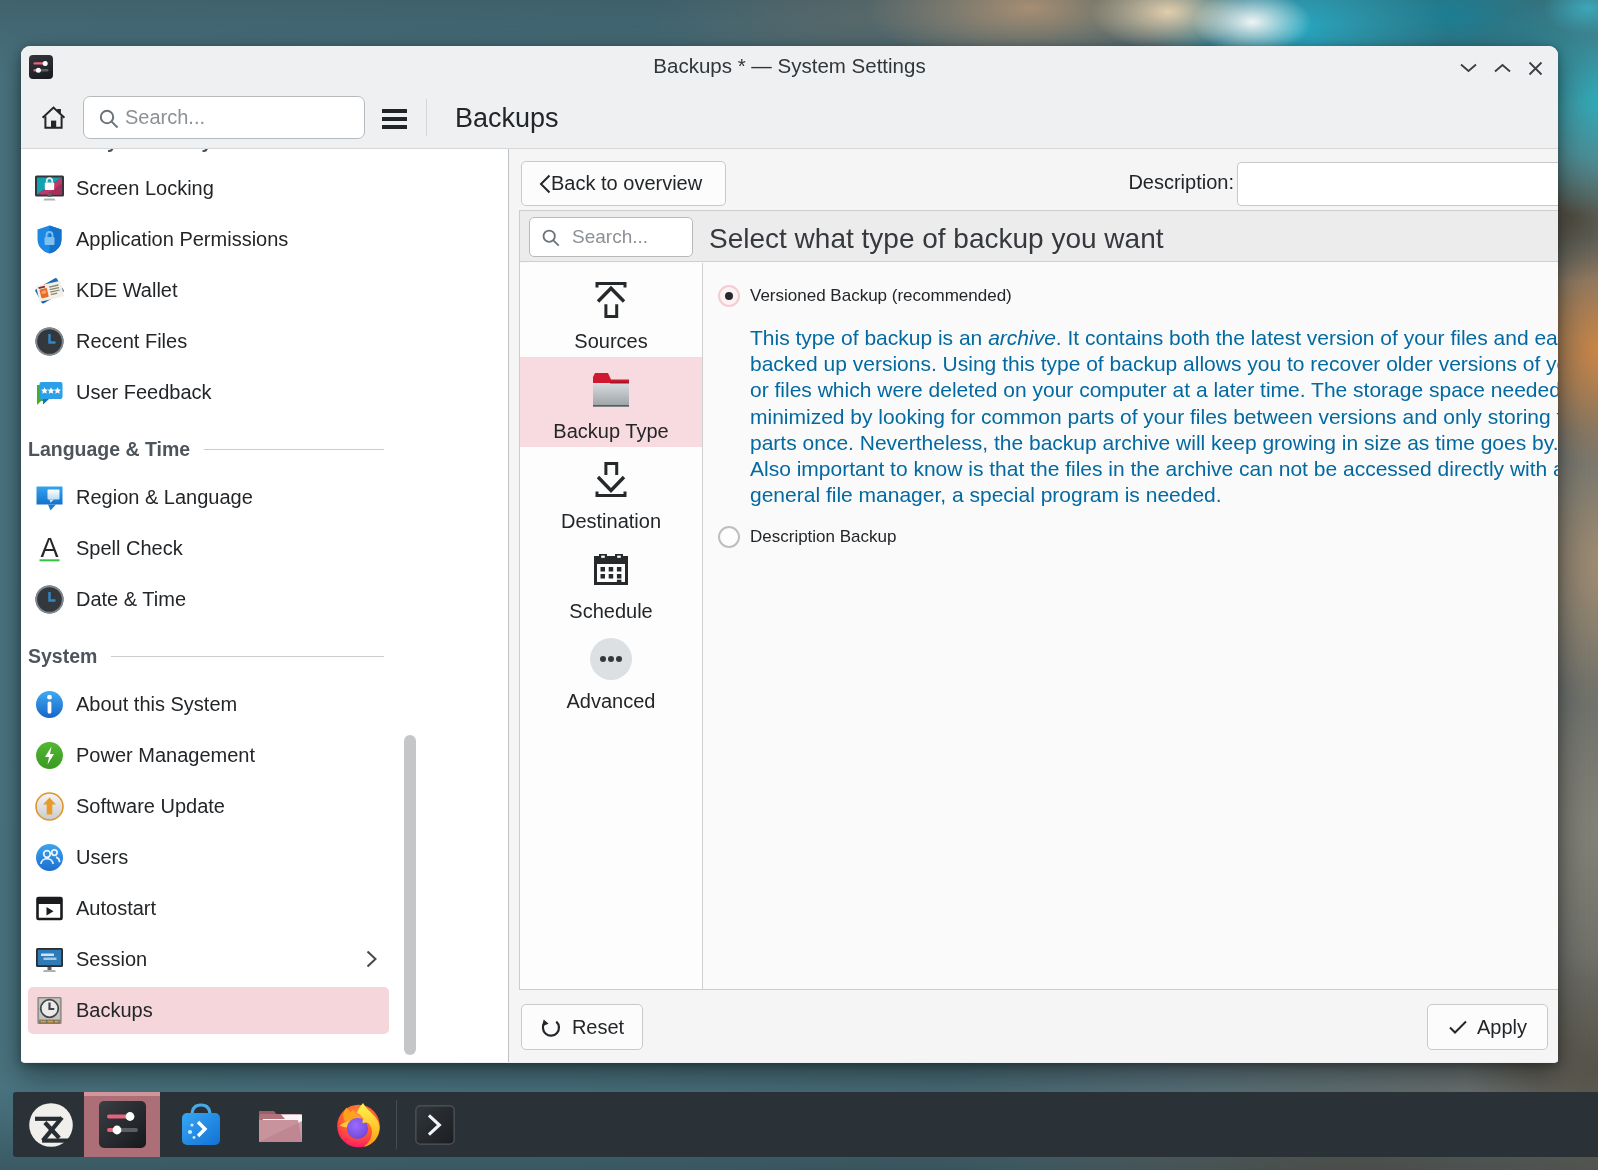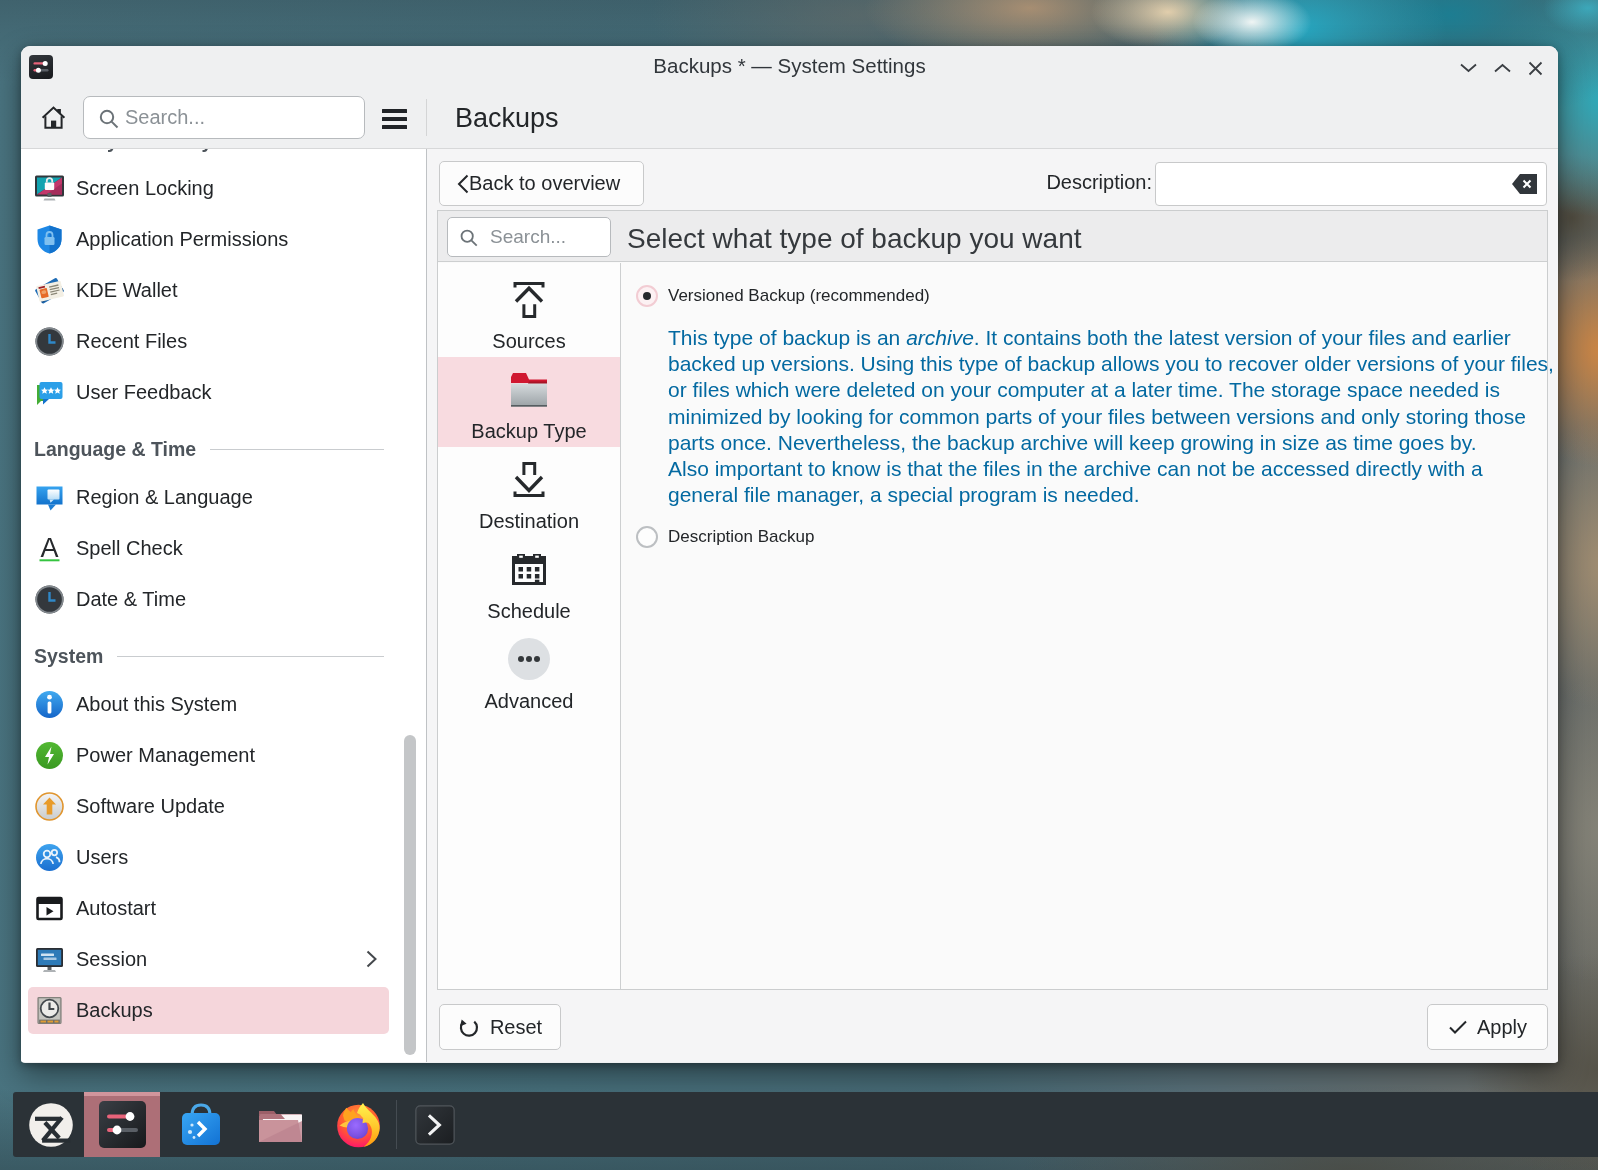--- a/index.html
+++ b/index.html
@@ -45,29 +45,29 @@
     border:1px solid #b7babd; border-radius:7px; }
   .searchbox .ph { position:absolute; left:41px; top:9px; font-size:20px; color:#8b9196; }
   .burger { position:absolute; left:361px; top:18.5px; width:25px; height:21px; }
   .burger div { height:4px; background:#202327; margin-bottom:4.4px; border-radius:0.5px; }
   .tsep { position:absolute; left:405px; top:9px; width:1px; height:37px; background:#d4d5d6; }
   .pagetitle { position:absolute; left:434px; top:13px; font-size:27px; color:#232629; }
 
   .wbody { position:relative; display:flex; height:913px; }
 
   
-  .sidebar { position:relative; width:406px; background:#fff; border-right:1px solid #bfc2c5; overflow:hidden; }
+  .sidebar { position:relative; width:488px; background:#fff; border-right:1px solid #bfc2c5; overflow:hidden; }
   .slist { position:absolute; left:7px; top:16px; width:361px; }
   .sitem { position:relative; height:47px; margin-bottom:4px; border-radius:5px;
     display:flex; align-items:center; }
   .sitem.sel { background:#f5d6db; }
   .sitem .sic { width:31px; height:31px; margin-left:6px; flex:none; }
   .sitem .slabel { margin-left:11px; font-size:20px; color:#232629; white-space:nowrap; }
   .shead { height:32px; margin:17px 0 9px 0; display:flex; align-items:center; }
-  .shead .ht { font-size:19.5px; font-weight:bold; color:#4d545b; margin-left:6px; white-space:nowrap; }
+  .shead .ht { font-size:19.5px; font-weight:bold; color:#4d545b; margin-left:0; white-space:nowrap; }
   .shead .hline { flex:1; height:1px; background:#c9cccf; margin-left:14px; margin-right:5px; }
   .cuthead { position:absolute; left:13px; top:-35px; font-size:19.5px; font-weight:bold; color:#4d545b; }
   .chev { position:absolute; right:12px; top:14px; }
   .sscroll { position:absolute; left:383px; top:586px; width:12px; height:320px; border-radius:6px; background:#c4c6c8; }
 
   
   .main { position:relative; flex:1; background:#f5f5f6; }
   .backbtn { position:absolute; left:12px; top:12px; width:205px; height:45px; background:#fcfcfc;
     border:1px solid #c8c9ca; border-radius:5px; font-size:20px; color:#232629;
     display:flex; align-items:center; }

